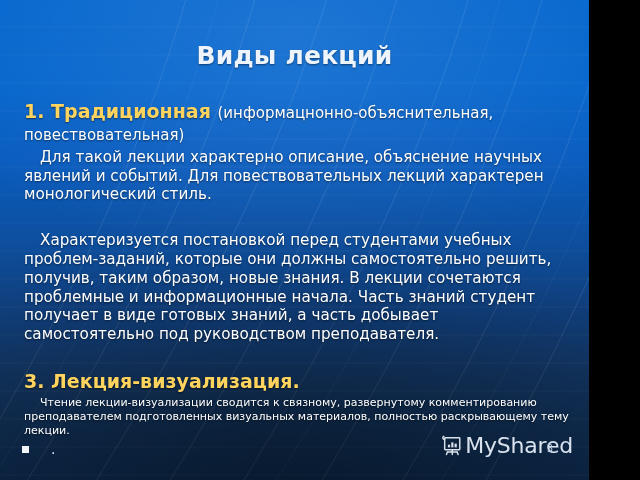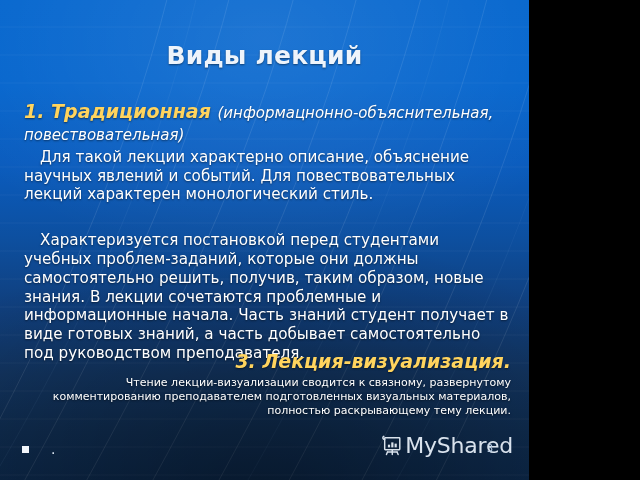--- a/index.html
+++ b/index.html
@@ -3,21 +3,21 @@
 <meta charset="utf-8">
 <title>Виды лекций</title>
 <style>
   html, body {
     margin: 0;
     padding: 0;
     background: #000;
   }
   #slide {
     position: relative;
-    width: 529px;
+    width: 589px;
     height: 480px;
     overflow: hidden;
     font-family: "DejaVu Sans", "Liberation Sans", sans-serif;
     
     background:
       linear-gradient(to bottom,
         #0566ce 0%,
         #0565cd 18%,
         #0a5cbe 34%,
         #0d4f9f 50%,
@@ -68,30 +68,29 @@
     font-size: 25px;
     font-weight: bold;
     color: #eef4fb;
     letter-spacing: .2px;
     text-shadow: 0 1px 2px rgba(0,0,0,.45);
   }
 
   .section { position: absolute; left: 24px; right: 18px; }
   .sec-1 { top: 100px; }
   .sec-2 { top: 212px; }
-  .sec-3 { top: 350px; text-align: right; }
+  .sec-3 { top: 370px; }
 
   .heading {
     font-size: 19px;
     font-weight: bold;
     color: #ffd45e;
     line-height: 1.16;
     text-shadow: 0 1px 2px rgba(0,0,0,.5);
     margin: 0;
-    font-style: italic;
   }
   .heading .sub {
     font-size: 15px;
     font-weight: normal;
     color: #ffffff;
     text-shadow: 0 1px 2px rgba(0,0,0,.5);
   }
   .heading-wrap { margin: 0; }
 
   .body-text {

